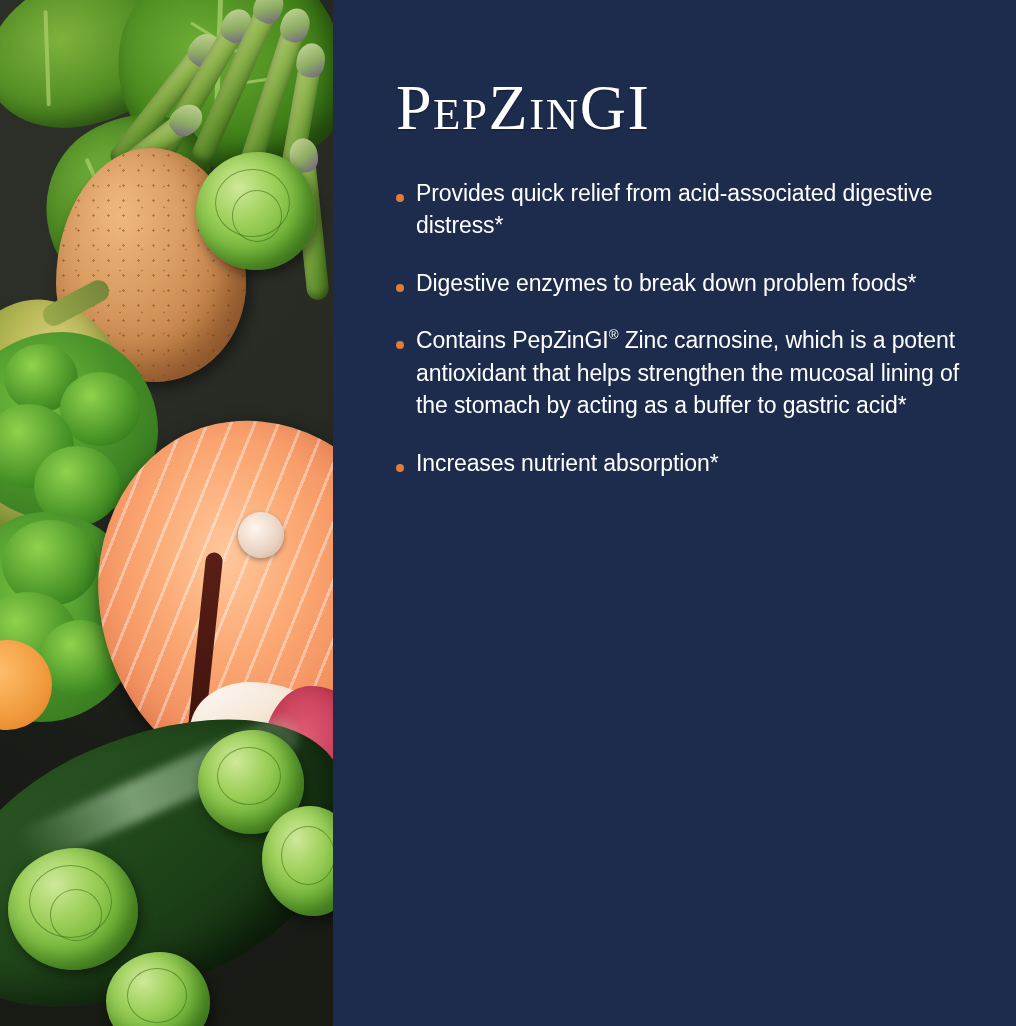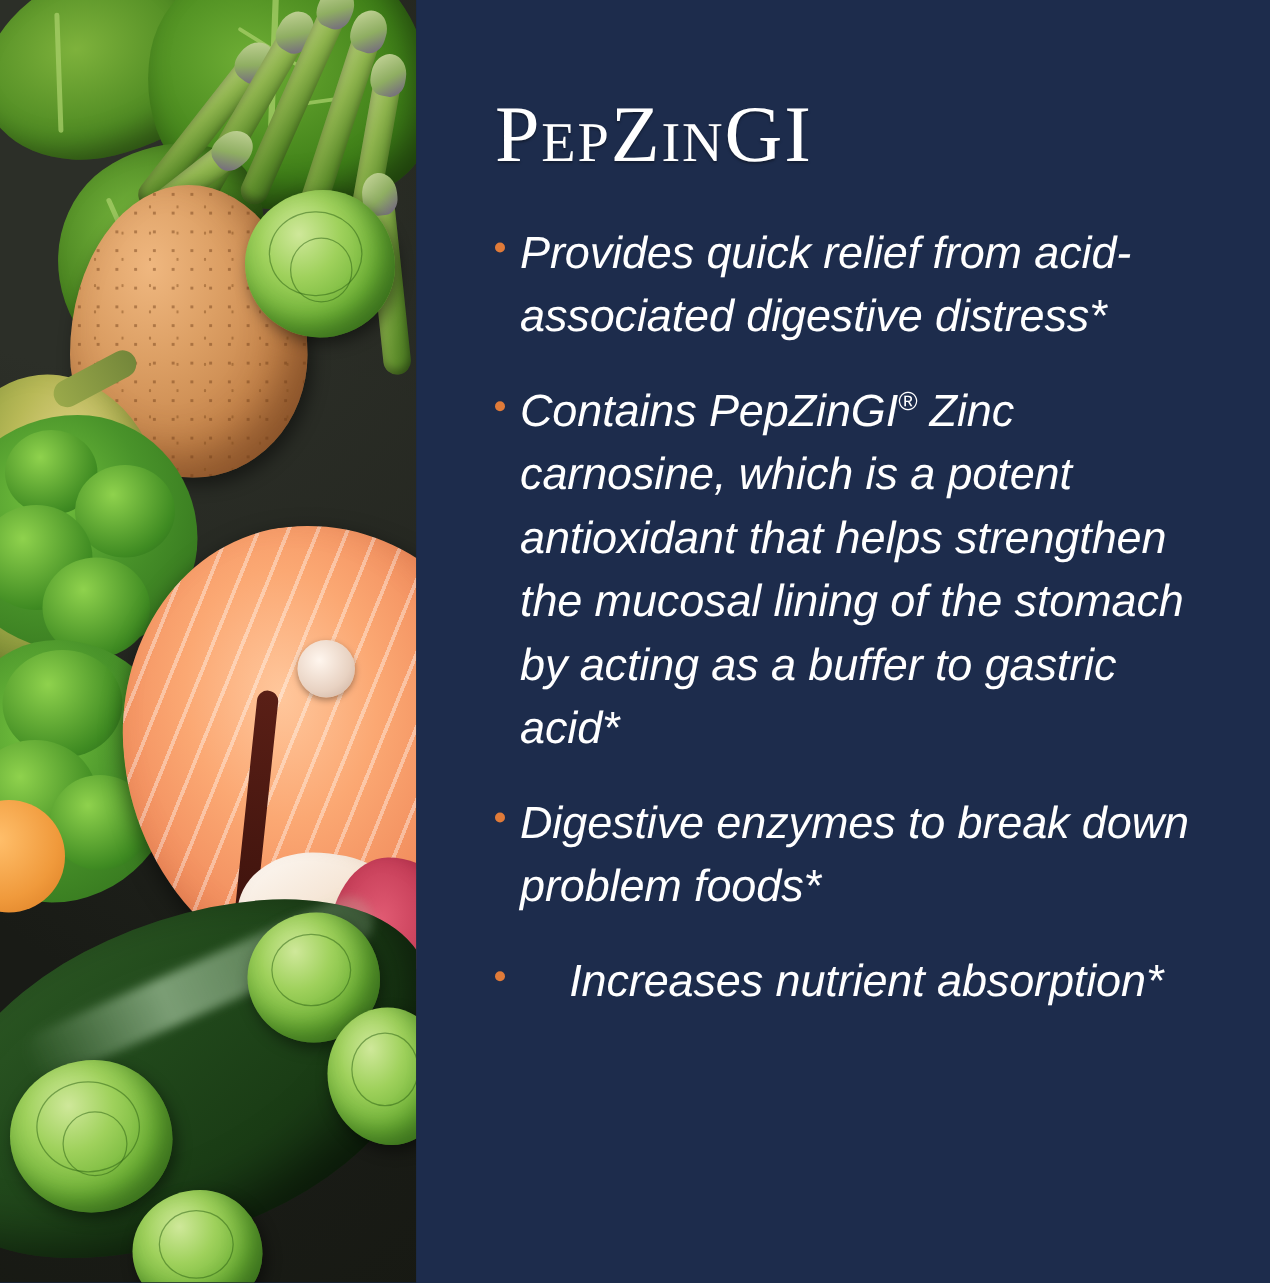--- a/index.html
+++ b/index.html
@@ -215,29 +215,28 @@
     font-variant:small-caps;
     letter-spacing:1.5px;
     font-weight:400;
     margin-bottom:37px;
     text-shadow:0 1px 2px rgba(0,0,0,.35);
   }
   .benefit-list { list-style:none; }
   .benefit-item {
     position:relative;
     color:#ffffff;
-    font-size:36px;
+    font-size:23px;
     line-height:1.41;
     padding-left:20px;
     margin-bottom:25px;
     letter-spacing:-.1px;
     font-weight:400;
-    font-style:italic;
-  }
-  .benefit-item:last-child { margin-bottom:0;text-align:center; }
+  }
+  .benefit-item:last-child { margin-bottom:0; }
   .benefit-bullet {
     position:absolute;
     left:0; top:17px;
     width:8px; height:8px;
     border-radius:50%;
     background:#e07b39;
   }
   .benefit-text { display:block; }
   sup.reg { font-size:.58em; vertical-align:super; line-height:0; }
 </style>
@@ -325,26 +324,26 @@
 
     <ul class="benefit-list">
 
       <li class="benefit-item">
         <span class="benefit-bullet"></span>
         <span class="benefit-text">Provides quick relief from acid-associated digestive distress*</span>
       </li>
 
       <li class="benefit-item">
         <span class="benefit-bullet"></span>
-        <span class="benefit-text"><span>Contains PepZinGI</span><sup class="reg">®</sup><span> Zinc carnosine, which is a potent antioxidant that helps strengthen the mucosal lining of the stomach by acting as a buffer to gastric acid*</span></span>
+        <span class="benefit-text">Digestive enzymes to break down problem foods*</span>
       </li>
 
       <li class="benefit-item">
         <span class="benefit-bullet"></span>
-        <span class="benefit-text">Digestive enzymes to break down problem foods*</span>
+        <span class="benefit-text"><span>Contains PepZinGI</span><sup class="reg">®</sup><span> Zinc carnosine, which is a potent antioxidant that helps strengthen the mucosal lining of the stomach by acting as a buffer to gastric acid*</span></span>
       </li>
 
 
       <li class="benefit-item">
         <span class="benefit-bullet"></span>
         <span class="benefit-text">Increases nutrient absorption*</span>
       </li>
 
     </ul>
   </div>

